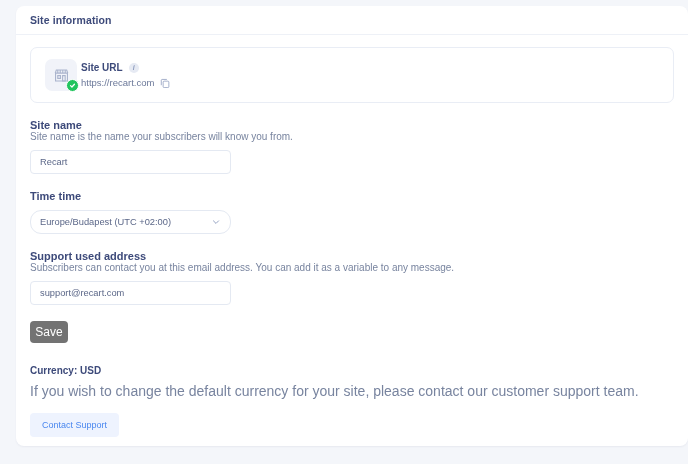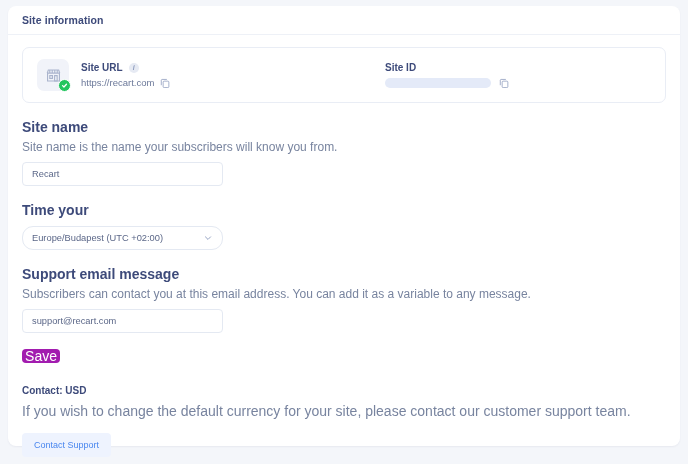--- a/index.html
+++ b/index.html
@@ -10,21 +10,21 @@
     width: 688px;
     height: 464px;
     background: #f4f6fa;
     font-family: "Liberation Sans", "DejaVu Sans", sans-serif;
     -webkit-font-smoothing: antialiased;
     overflow: hidden;
   }
 
   .page-panel {
     position: absolute;
-    left: 8px;
+    left: 16px;
     top: 6px;
     width: 672px;
     height: 440px;
     background: #ffffff;
     border-radius: 8px;
     box-shadow: 0 1px 2px rgba(30, 41, 89, 0.06);
     box-sizing: border-box;
   }
 
   .panel-header {
@@ -84,21 +84,21 @@
     height: 11px;
     border-radius: 50%;
     background: #22c55e;
     border: 1.5px solid #ffffff;
     display: flex;
     align-items: center;
     justify-content: center;
   }
   .check-badge svg { display: block; }
 
-  .url-text-block { margin-left: 12px; }
+  .url-text-block { margin-left: 4px; }
   .field-label-row {
     display: flex;
     align-items: center;
     gap: 6px;
   }
   .field-label {
     font-size: 10px;
     font-weight: bold;
     color: #3d4a7a;
   }
@@ -138,28 +138,27 @@
   .masked-bar {
     width: 106px;
     height: 10px;
     border-radius: 5px;
     background: #e4eaf8;
   }
 
   
   .form-group { margin-top: 16px; }
   .group-label {
-    font-size: 14px;
+    font-size: 11px;
     font-weight: bold;
     color: #3d4a7a;
   }
   .group-hint {
-    font-size: 12px;
+    font-size: 10px;
     color: #78849f;
-    margin-top: 5px;
   }
   .text-input {
     margin-top: 8px;
     width: 201px;
     height: 24px;
     border: 1px solid #e4e9f2;
     border-radius: 4px;
     background: #ffffff;
     display: flex;
     align-items: center;
@@ -172,25 +171,25 @@
     justify-content: space-between;
     cursor: pointer;
     border-radius: 11px;
   }
   .chev { display: block; }
 
   
   .save-btn {
     margin-top: 16px;
     width: 38px;
-    height: 14px;
+    height: 22px;
     border-radius: 4px;
-    background: #a21caf;
+    background: #737373;
     color: #ffffff;
-    font-size: 14px;
+    font-size: 12px;
     display: flex;
     align-items: center;
     justify-content: center;
     border: none;
     cursor: default;
     font-family: inherit;
   }
 
   .currency-block { margin-top: 22px; }
   .currency-title {
@@ -260,65 +259,49 @@
             <span>
               <svg class="copy-icon" width="10" height="10" viewBox="0 0 14 14" fill="none" stroke="#8d9bbd" stroke-width="1.1">
                 <rect x="4.4" y="4.4" width="8" height="9" rx="1.4"></rect>
                 <path d="M9.6 2H2.9c-.6 0-1.1.5-1.1 1.1v7"></path>
               </svg>
             </span>
           </div>
         </div>
       </div>
 
-      <div class="info-col siteid-col">
-        <div>
-          <div class="field-label-row">
-            <span class="field-label">Site ID</span>
-          </div>
-          <div class="siteid-value-row">
-            <span class="masked-bar"></span>
-            <span>
-              <svg class="copy-icon" width="10" height="10" viewBox="0 0 14 14" fill="none" stroke="#8d9bbd" stroke-width="1.1">
-                <rect x="4.4" y="4.4" width="8" height="9" rx="1.4"></rect>
-                <path d="M9.6 2H2.9c-.6 0-1.1.5-1.1 1.1v7"></path>
-              </svg>
-            </span>
-          </div>
-        </div>
-      </div>
 
     </div>
 
     <div class="form-group">
       <div class="group-label">Site name</div>
       <div class="group-hint">Site name is the name your subscribers will know you from.</div>
       <div class="text-input" placeholder="Site name">Recart</div>
     </div>
 
     <div class="form-group">
-      <div class="group-label">Time your</div>
+      <div class="group-label">Time time</div>
       <div class="text-input select-input">
         <span>Europe/Budapest (UTC +02:00)</span>
         <span>
           <svg class="chev" width="10" height="10" viewBox="0 0 14 14" fill="none" stroke="#8d9bbd" stroke-width="1.3" stroke-linecap="round" stroke-linejoin="round">
             <path d="M3.4 5.4L7 9l3.6-3.6"></path>
           </svg>
         </span>
       </div>
     </div>
 
     <div class="form-group">
-      <div class="group-label">Support email message</div>
+      <div class="group-label">Support used address</div>
       <div class="group-hint">Subscribers can contact you at this email address. You can add it as a variable to any message.</div>
       <div class="text-input" placeholder="Support email address">support@recart.com</div>
     </div>
 
     <button class="save-btn">Save</button>
 
     <div class="currency-block">
-      <div class="currency-title">Contact: USD</div>
+      <div class="currency-title">Currency: USD</div>
       <div class="currency-hint">If you wish to change the default currency for your site, please contact our customer support team.</div>
       <button class="contact-btn">Contact Support</button>
     </div>
 
   </div>
 </div>
 
 </body></html>

